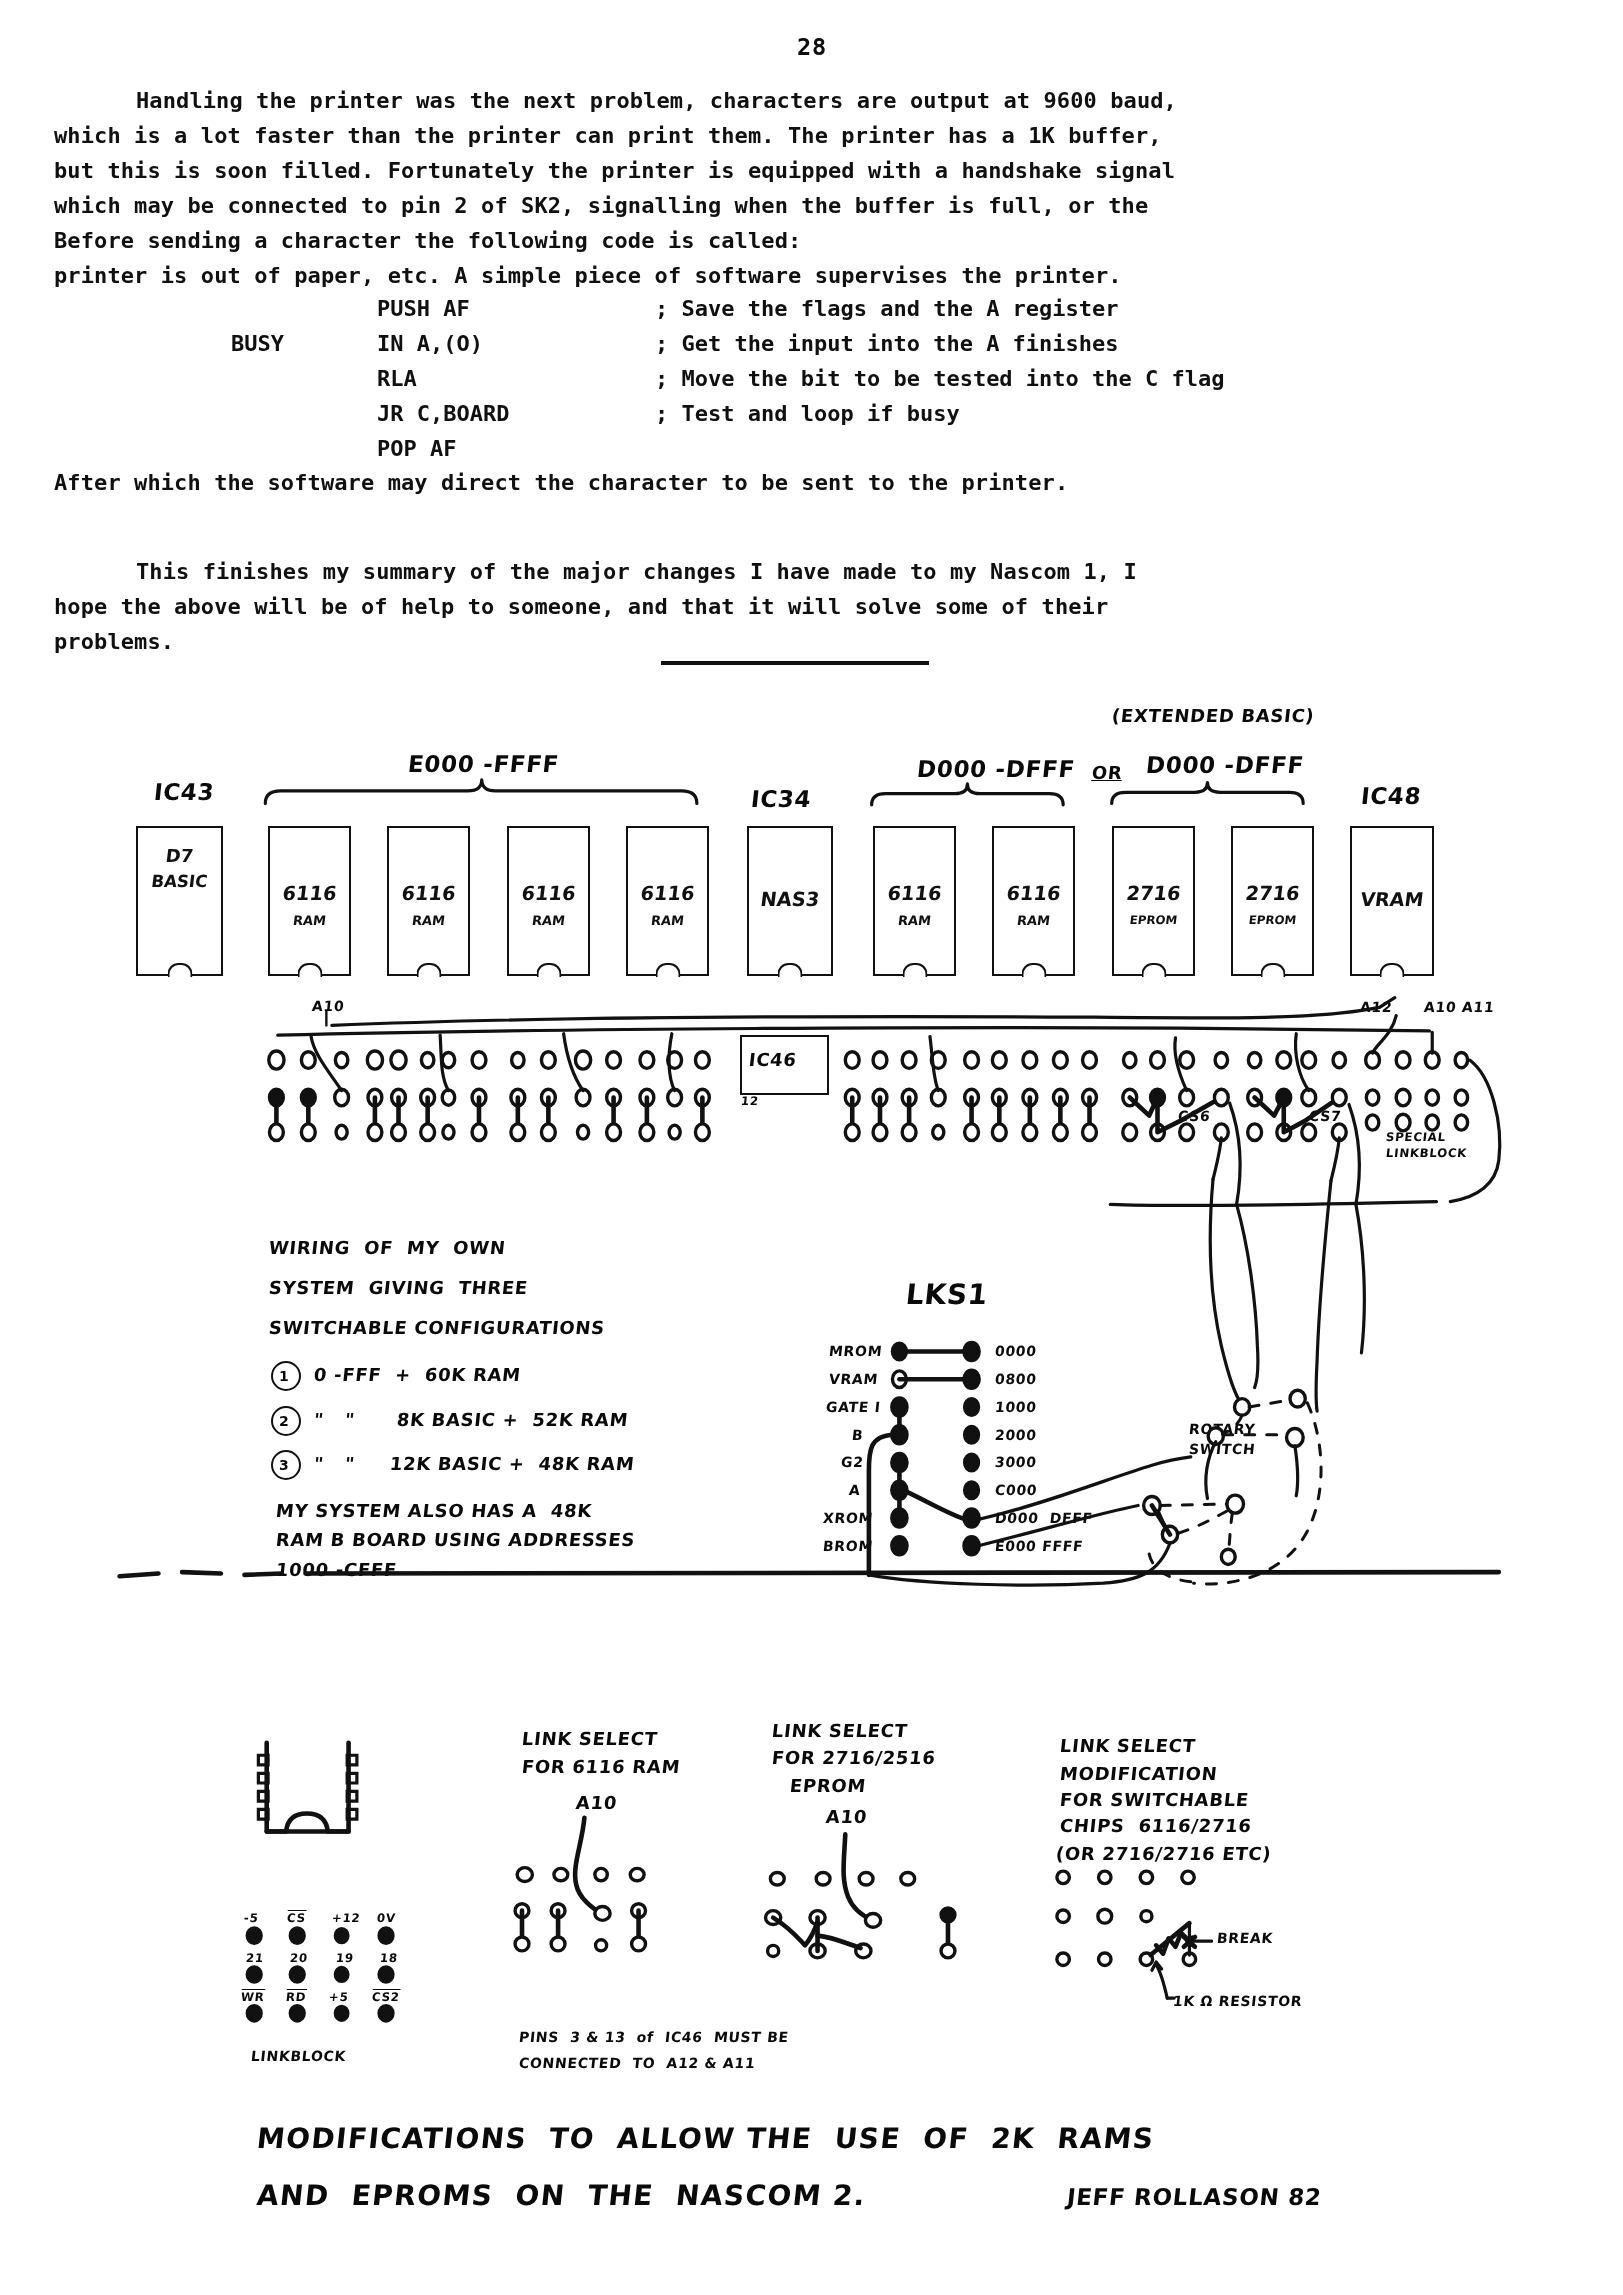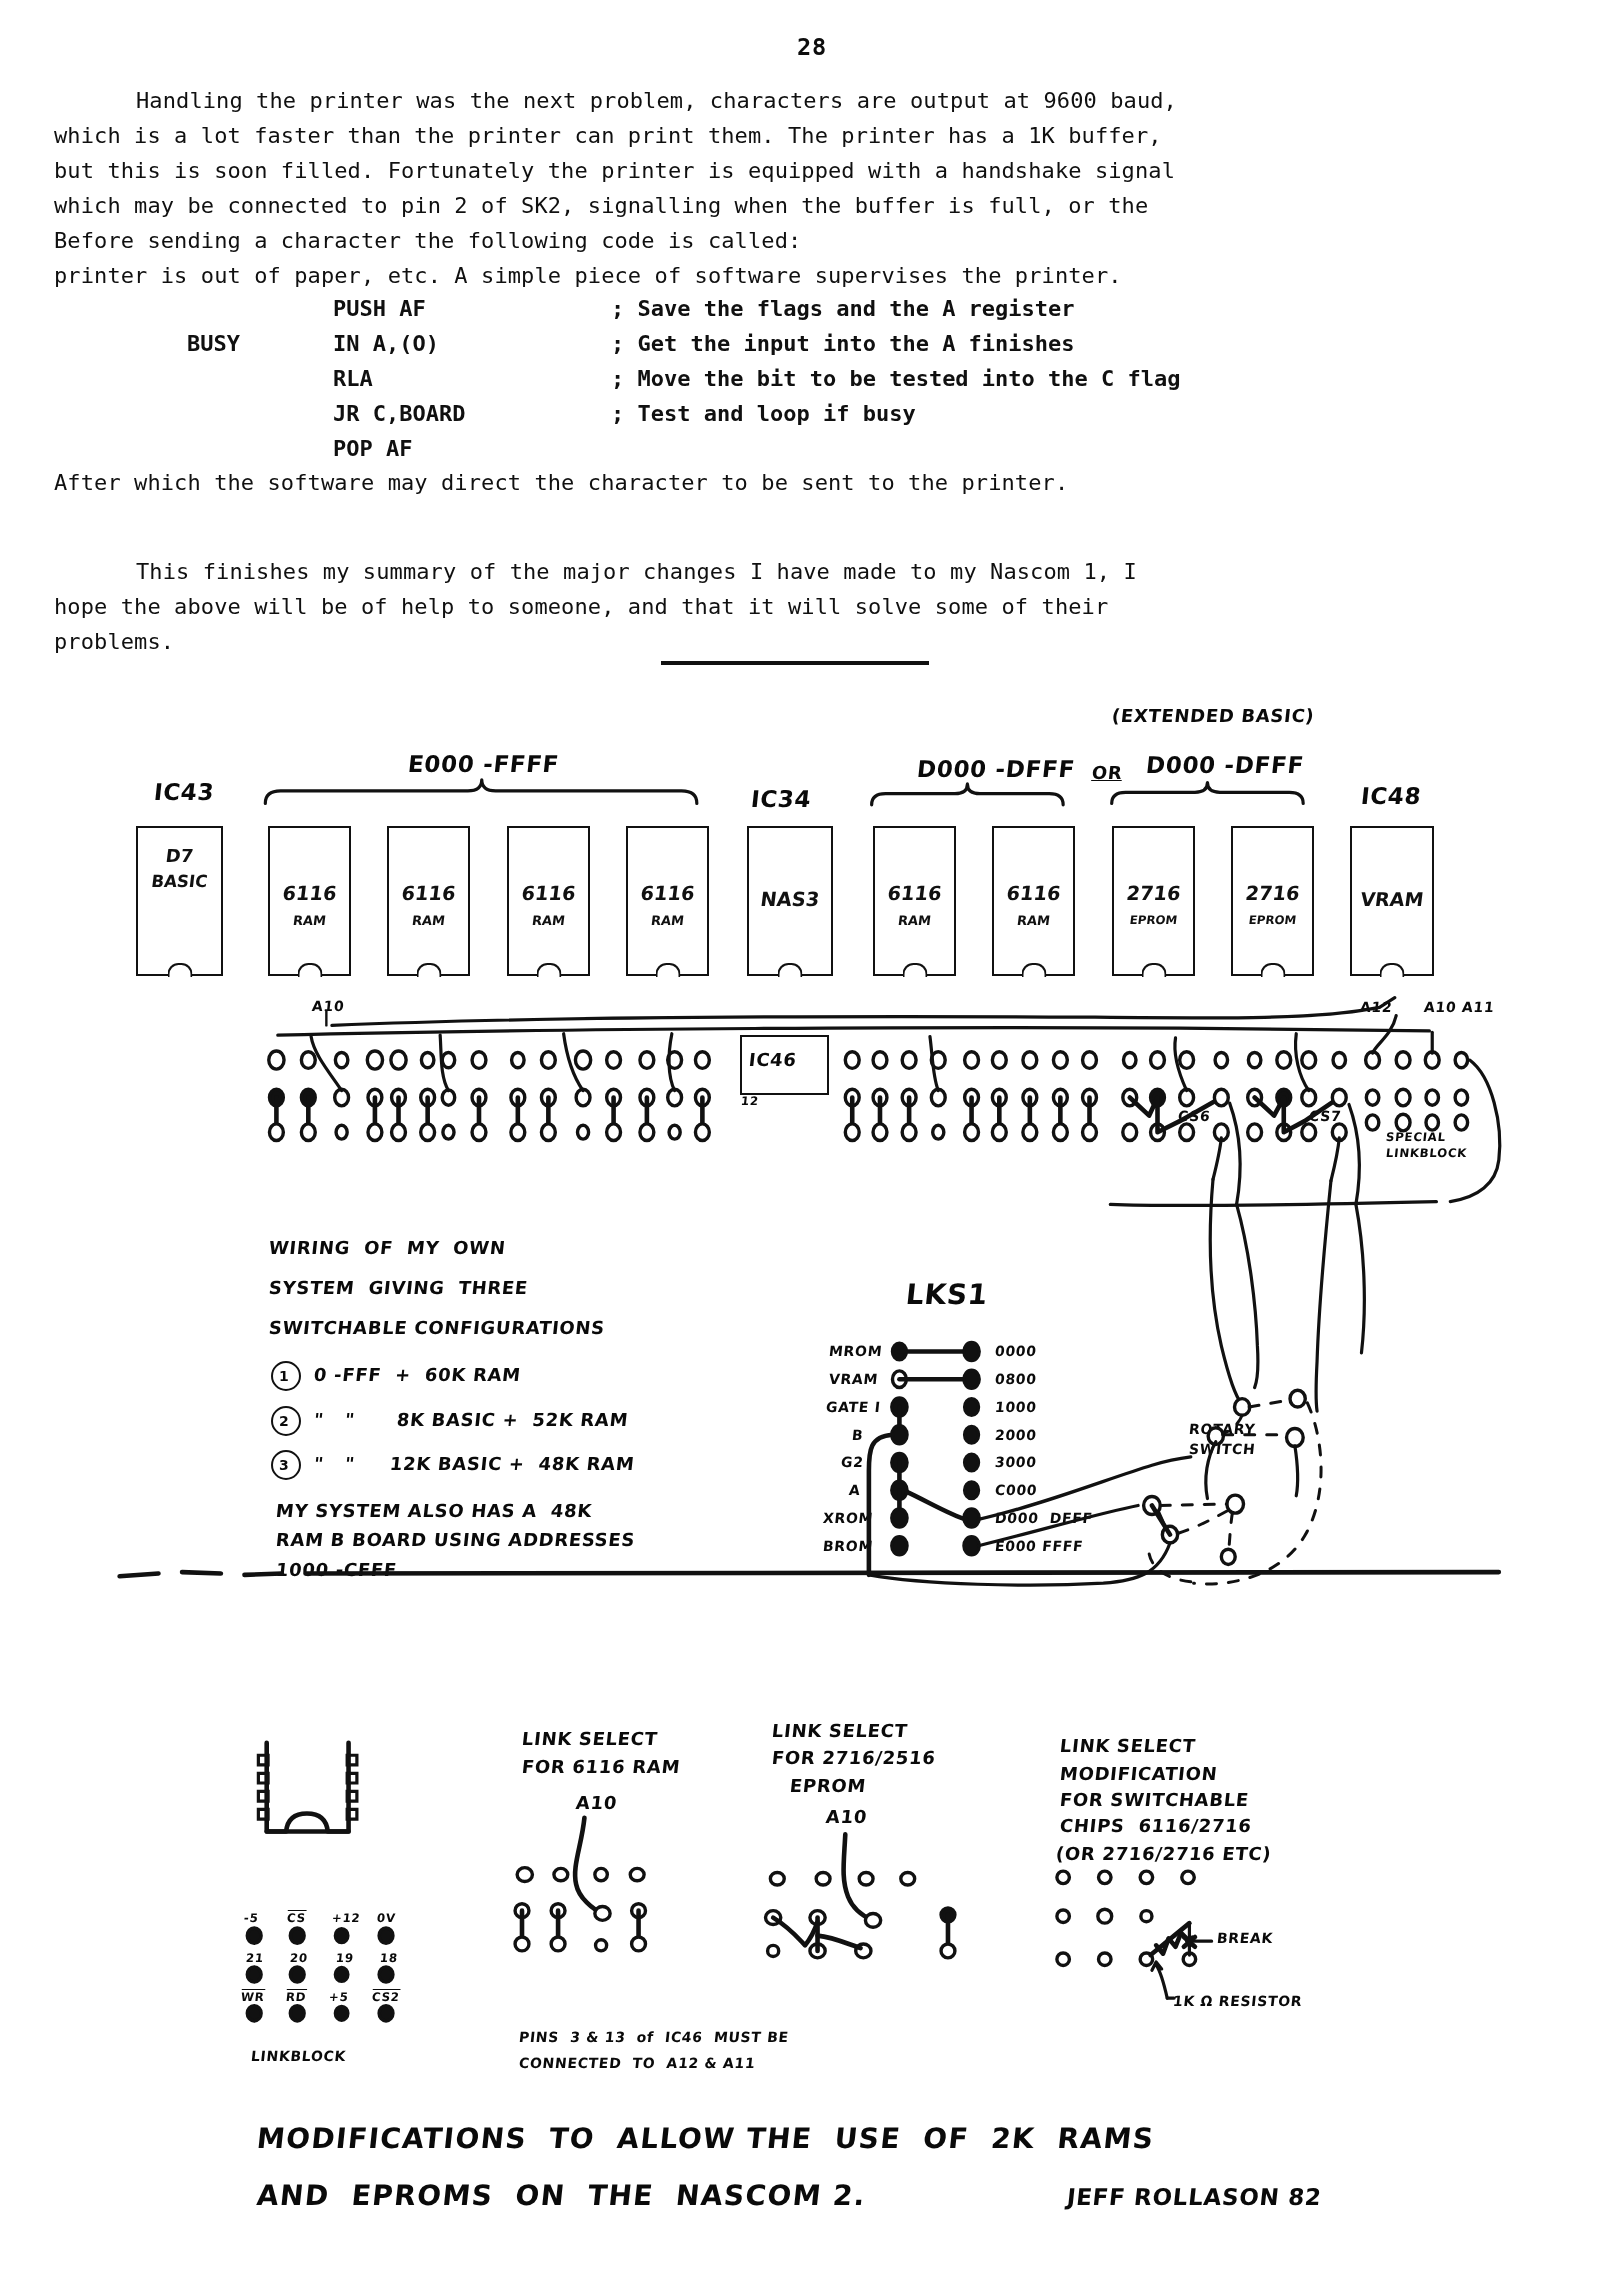--- a/index.html
+++ b/index.html
@@ -11,27 +11,27 @@
   
   .page-number{
     position:absolute;top:33px;left:0;width:1624px;text-align:center;
     font-family:"DejaVu Sans Mono",monospace;font-size:23.6px;font-weight:700;
     letter-spacing:0.7px;color:#0d0d0d;
   }
   .typed{
     position:absolute;left:54px;width:1516px;
     font-family:"DejaVu Sans Mono",monospace;
     font-size:22px;line-height:35px;color:#101010;
-    font-weight:400;letter-spacing:0.1px;
+    font-weight:700;letter-spacing:0.1px;
   }
   .typed p{margin:0;}
   .just{text-align:justify;text-align-last:left;}
   .asm{position:absolute;left:54px;font-family:"DejaVu Sans Mono",monospace;
        font-size:22px;line-height:35px;font-weight:600;color:#101010;}
-  .asm .row{white-space:pre;}
+  .asm .row{white-space:pre;margin-left:44px;}
   .asm .lbl{display:inline-block;width:146px;}
   .asm .op{display:inline-block;width:278px;}
   .rule{
     position:absolute;height:3.5px;background:#111;
   }
 
   
   .hand{
     position:absolute;
     font-family:"DejaVu Sans",sans-serif;

